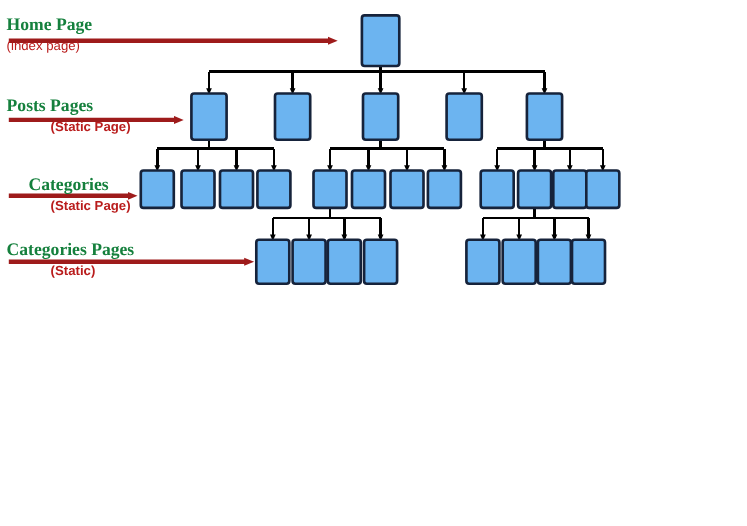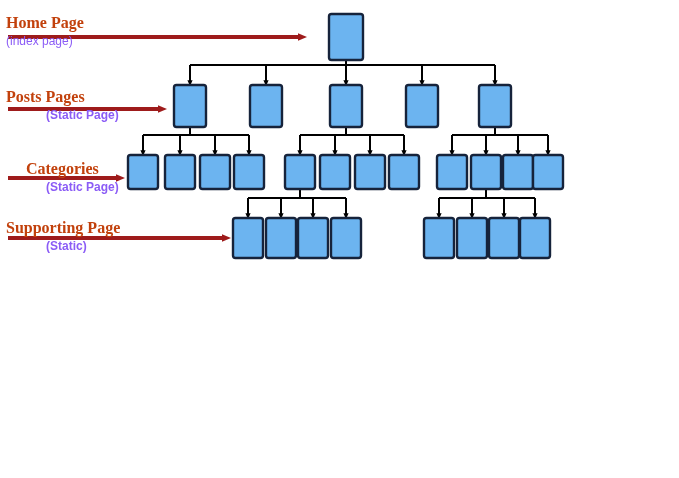--- a/index.html
+++ b/index.html
@@ -16,28 +16,28 @@
     font-family: "Liberation Sans", sans-serif;
   }
   .label-group {
     position: absolute;
     left: 6px;
   }
   .label-title {
     font-family: "Liberation Serif", serif;
     font-weight: bold;
     font-size: 16px;
-    color: #c2410c;
+    color: #15803d;
     line-height: 17px;
     white-space: nowrap;
   }
   .label-sub {
     font-family: "Liberation Sans", sans-serif;
     font-size: 12px;
-    color: #8b5cf6;
+    color: #b91c1c;
     line-height: 14px;
     white-space: nowrap;
     margin-top: 3px;
   }
   .label-sub.bold {
     font-weight: bold;
     margin-left: 40px;
   }
   #tree-svg {
     position: absolute;
@@ -164,18 +164,18 @@
       </div>
       <div class="label-group" style="top: 88px;">
         <div class="label-title">Posts Pages</div>
         <div class="label-sub bold">(Static Page)</div>
       </div>
       <div class="label-group" style="top: 160px; text-align: center;">
         <div class="label-title">Categories</div>
         <div class="label-sub bold">(Static Page)</div>
       </div>
       <div class="label-group" style="top: 219px;">
-        <div class="label-title">Supporting Page</div>
+        <div class="label-title">Categories Pages</div>
         <div class="label-sub bold">(Static)</div>
       </div>
     </div>
 
 </div>
 
 </body></html>

